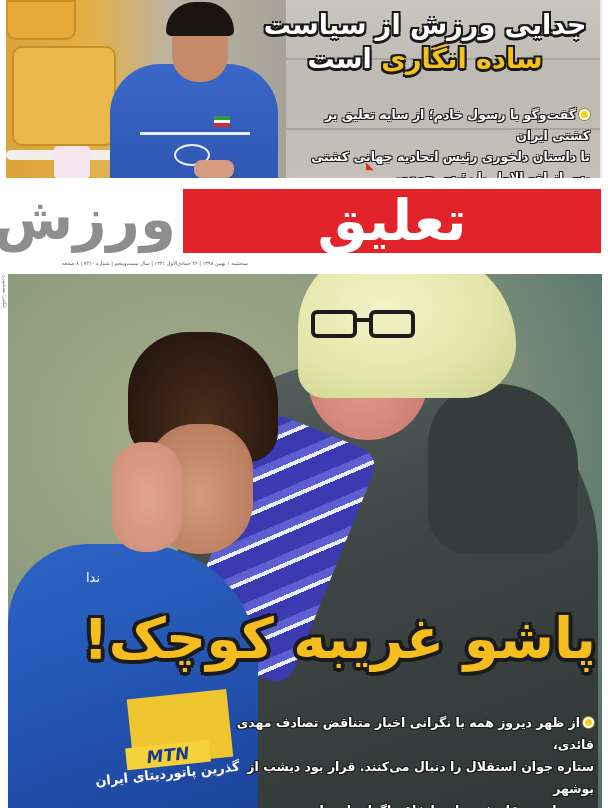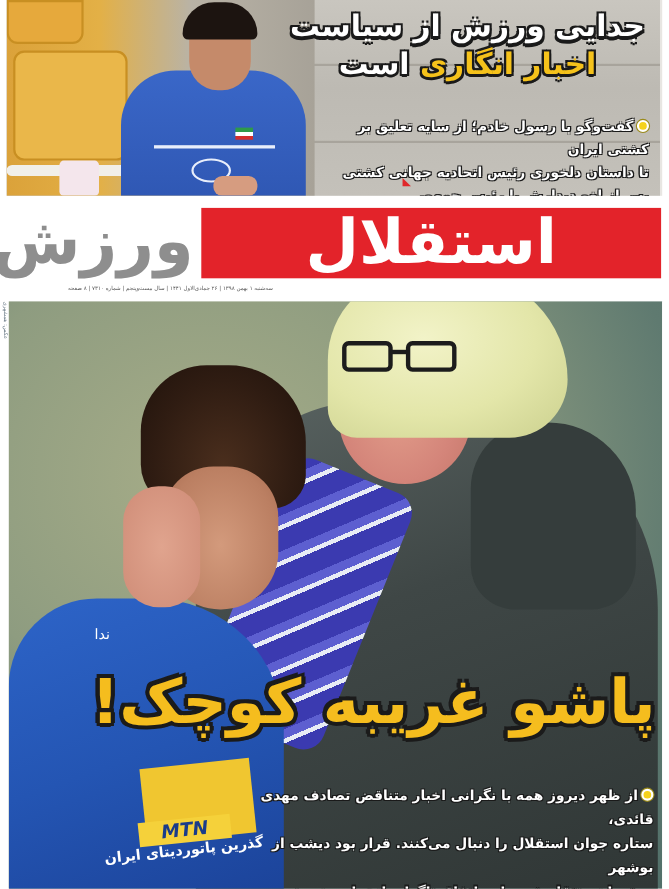--- a/index.html
+++ b/index.html
@@ -191,34 +191,34 @@
       <div class="logo"></div>
       <div class="flag"></div>
     </div>
     <div class="man-head"></div>
     <div class="man-hair"></div>
     <div class="man-hands"></div>
   </div>
 
   <h2 class="headline-top">
     <span>جدایی ورزش از سیاست</span><br>
-    <span class="accent">اخبار انگاری</span><span> است</span>
+    <span class="accent">ساده انگاری</span><span> است</span>
   </h2>
 
   <div class="top-summary">
     <span class="bullet"></span><span>گفت‌وگو با رسول خادم؛ از سایه تعلیق بر کشتی ایران</span><br>
     <span>تا داستان دلخوری رئیس اتحادیه جهانی کشتی</span><br>
-    <span>پس از لغو دیدارش با رئیس جمهور</span>
+    <span>پس از لغو الاول با رئیس جمهور</span>
   </div>
   <span class="arrow-mark">◣</span>
 </section>
 
 <header class="masthead">
   <div class="brand-red">
-    <span>استقلال</span>
+    <span>تعلیق</span>
   </div>
   <div class="brand-sport">
     <span>ورزش</span>
   </div>
 </header>
 <div class="dateline">سه‌شنبه ۱ بهمن ۱۳۹۸ | ۲۶ جمادی‌الاول ۱۴۴۱ | سال بیست‌وپنجم | شماره ۷۳۱۰ | ۸ صفحه</div>
 
 <div class="vertical-credit">عکس: همشهری</div>
 <section class="main-photo">
   <div class="coach-coat"></div>

